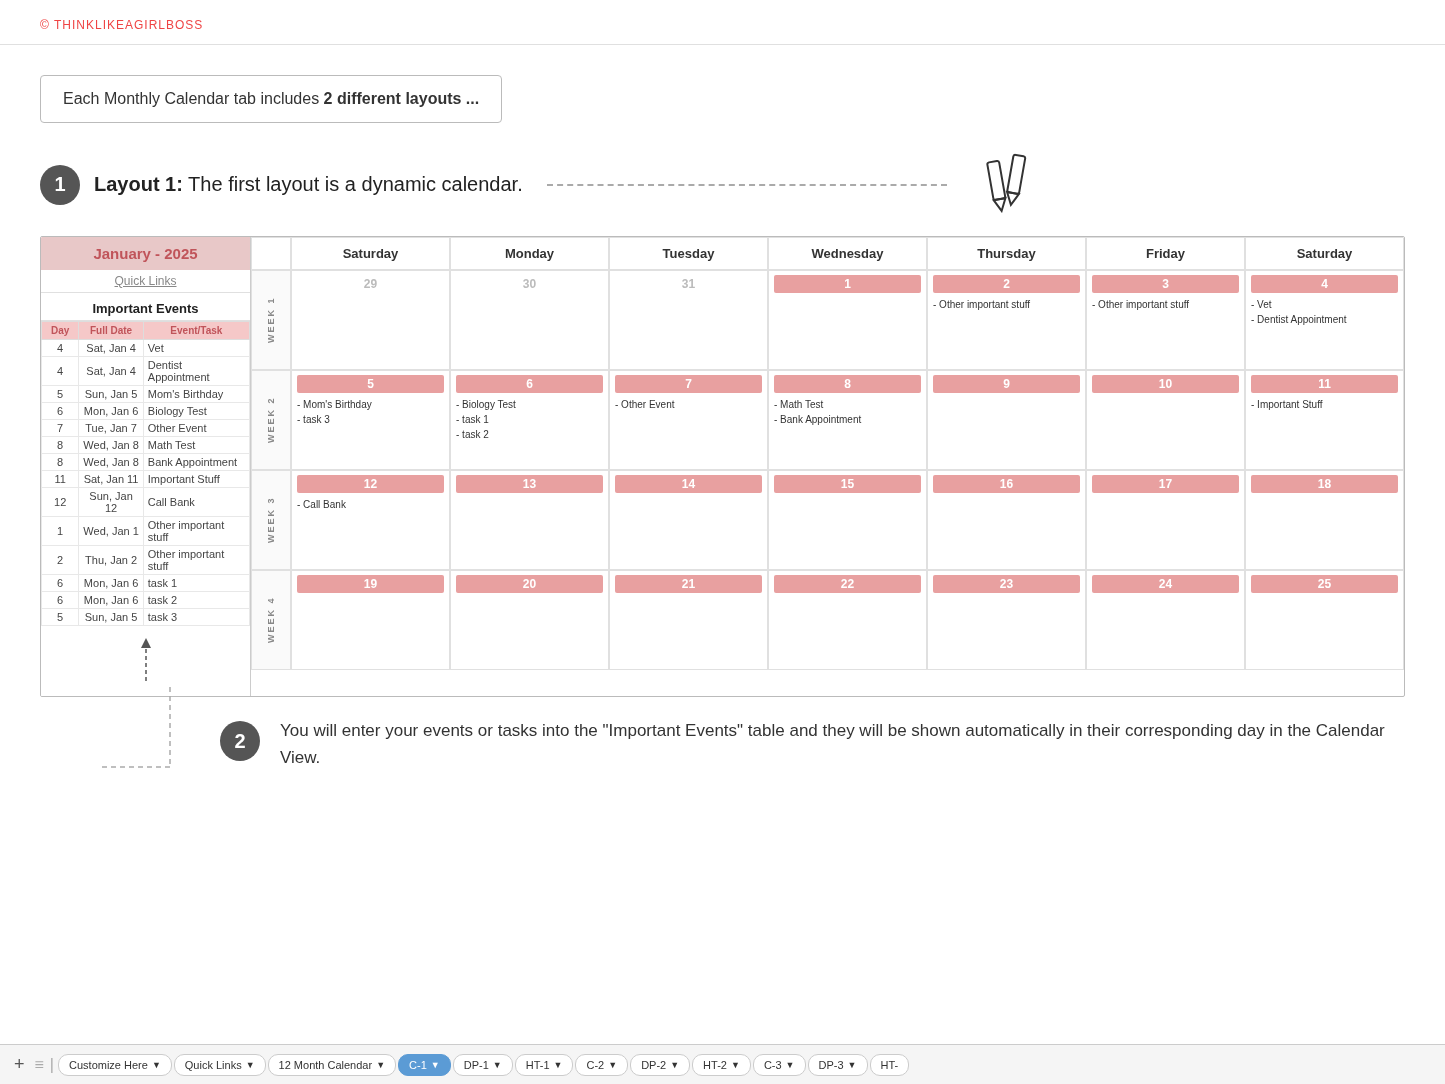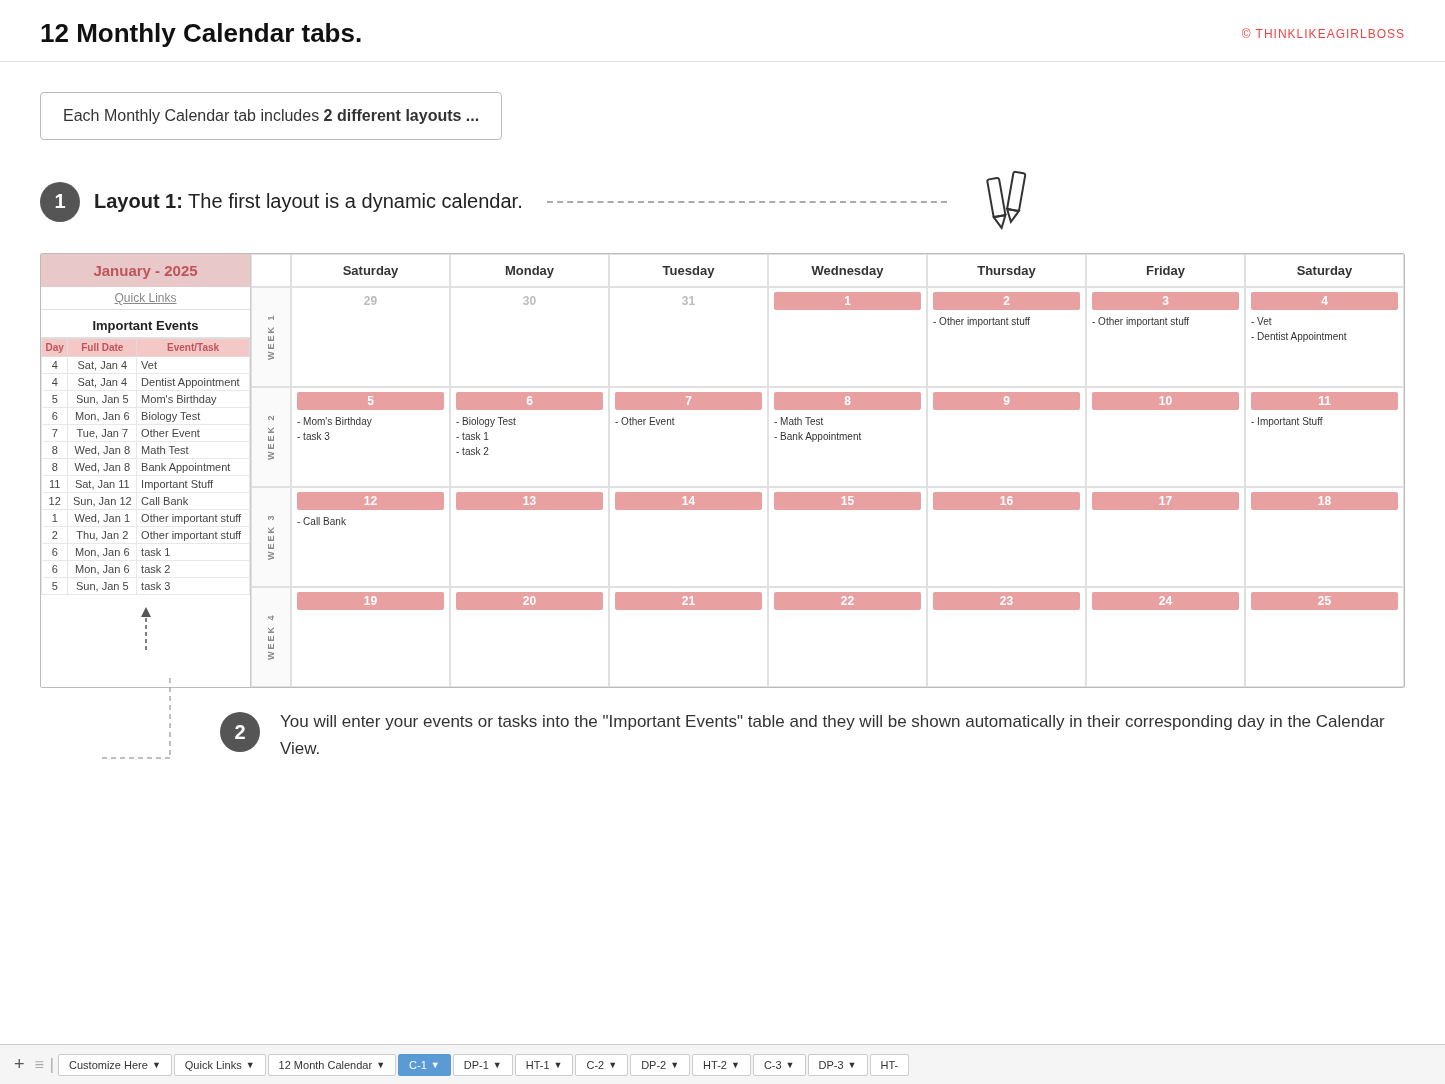--- a/index.html
+++ b/index.html
@@ -130,21 +130,21 @@
       border-bottom: 1px solid #e0e0e0;
     }
     .events-table {
       width: 100%;
       border-collapse: collapse;
       font-size: 11px;
     }
     .events-table th {
       background: #f5c8c8;
       color: #c0545a;
-      padding: 3px 3px;
+      padding: 3px 9px;
       border: 1px solid #ddd;
       text-align: center;
       font-size: 10px;
       font-weight: 600;
     }
     .events-table td {
       padding: 2px 3px;
       border: 1px solid #e8e8e8;
       text-align: center;
       color: #444;
@@ -273,21 +273,21 @@
       align-items: center;
       padding: 0 8px;
       gap: 2px;
       font-size: 12px;
       overflow: hidden;
     }
     .tab-bar-btn {
       padding: 4px 10px;
       border: 1px solid #ccc;
       background: #fff;
-      border-radius: 2px;
+      border-radius: 10px;
       cursor: pointer;
       display: flex;
       align-items: center;
       gap: 4px;
       white-space: nowrap;
       font-size: 11px;
       color: #333;
     }
     .tab-bar-btn.active {
       background: #5b9bd5;
@@ -306,21 +306,20 @@
       padding: 0 6px;
     }
     .tab-chevron {
       font-size: 9px;
     }
   </style>
 </head>
 <body>
 
 <div class="header">
-  <div class="header-title">12 Monthly Calendar tabs.</div>
   <div class="header-copy">© THINKLIKEAGIRLBOSS</div>
 </div>
 
 <div class="main-content">
 
   
   <div class="info-banner">
     <span>Each Monthly Calendar tab includes </span><strong>2 different layouts ...</strong>
   </div>
 

